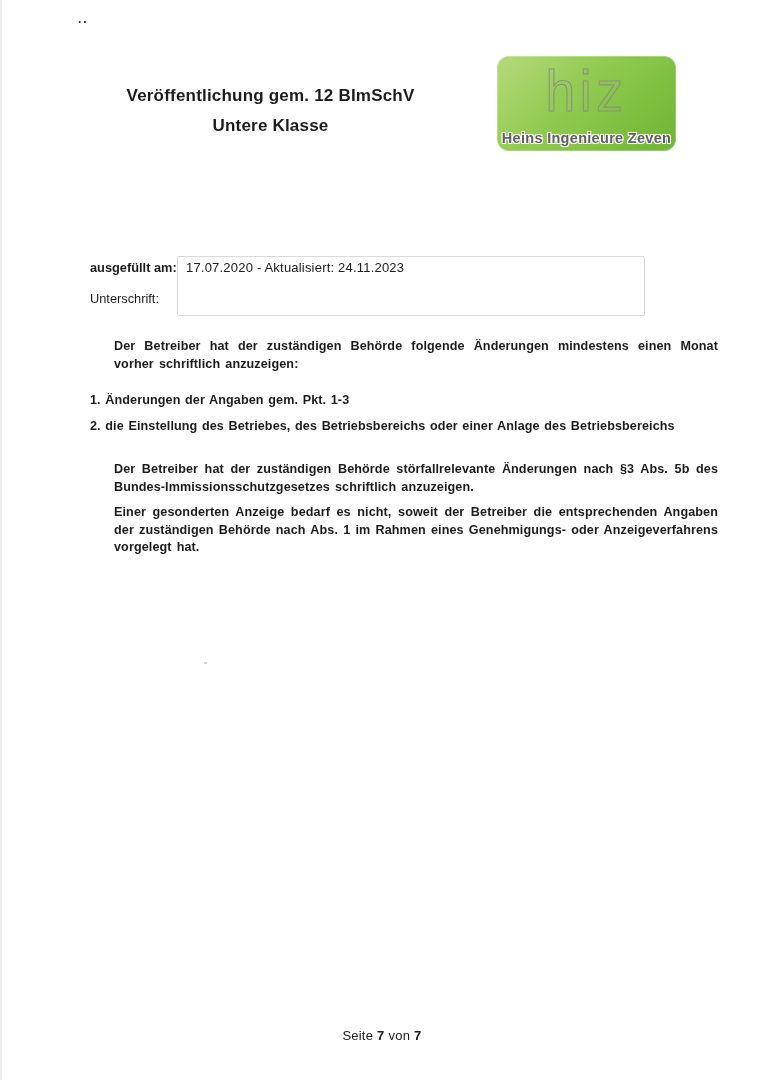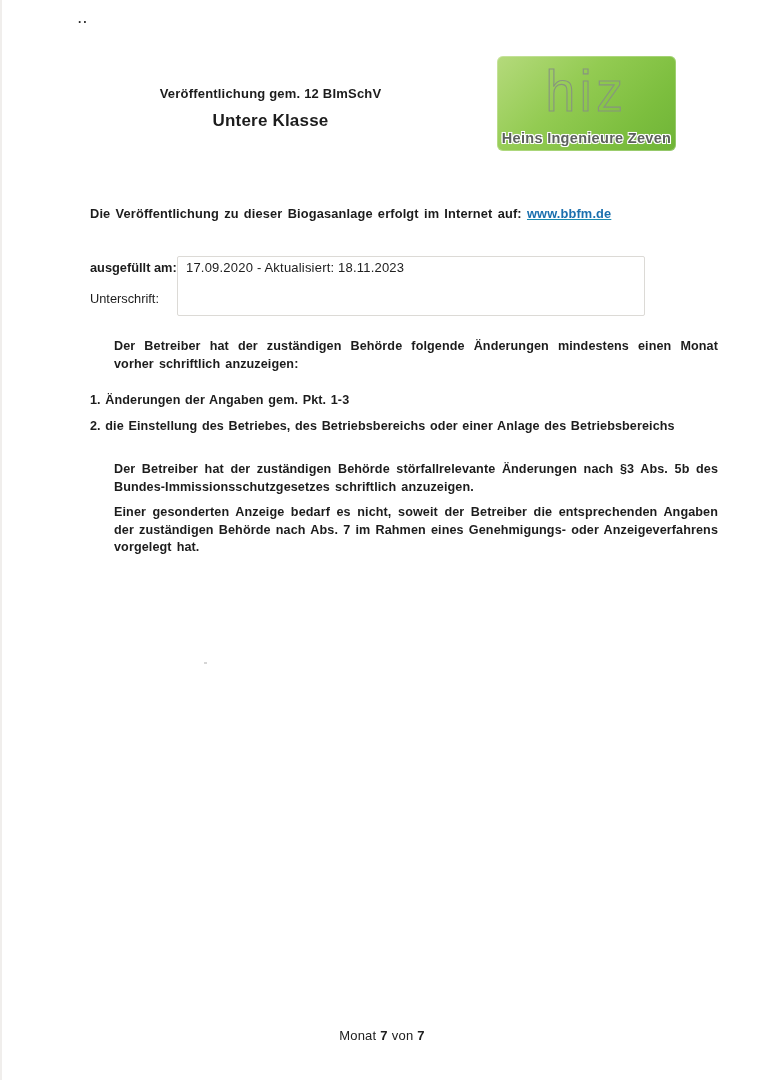--- a/index.html
+++ b/index.html
@@ -29,33 +29,33 @@
   .artifact-mark {
     position: absolute; left: 78px; top: 12px;
     font-size: 12px; font-weight: bold; letter-spacing: 2px; color: #2a2a2a;
   }
   
   .title-block {
     position: absolute; left: 98px; top: 86px; width: 345px;
     text-align: center;
   }
   .title-line1 {
-    font-size: 13px; font-weight: bold; white-space: nowrap;
+    font-size: 17px; font-weight: bold; white-space: nowrap;
     letter-spacing: .2px;
   }
   .title-line2 {
     font-size: 17px; font-weight: bold; margin-top: 10px;
     letter-spacing: .2px;
   }
   
   .logo {
     position: absolute; left: 497px; top: 56px;
     width: 179px; height: 95px;
     background: linear-gradient(135deg, #b5da7c 0%, #93cb52 40%, #7cbe3e 75%, #6fb437 100%);
-    border-radius: 6px;
+    border-radius: 12px;
     box-shadow: inset 0 0 0 1px rgba(255,255,255,.25);
   }
   .logo-acronym {
     position: absolute; left: 0; right: 0; top: 4px;
     text-align: center;
     font-size: 58px; line-height: 62px;
     letter-spacing: 5px;
     color: transparent;
     -webkit-text-stroke: 1.2px #87957f;
     transform: scaleX(.92);
@@ -139,35 +139,34 @@
   <div class="title-block">
     <div class="title-line1">Veröffentlichung gem. 12 BImSchV</div>
     <div class="title-line2">Untere Klasse</div>
   </div>
 
   <div class="logo">
     <div class="logo-acronym">hiz</div>
     <div class="logo-caption">Heins Ingenieure Zeven</div>
   </div>
 
-  <div class="intro-line"><span>Die Veröffentlichung zu dieser Biogasanlage erfolgt im Internet auf: </span><span class="intro-link">www.bbfm.de</span></div>
 
   <div class="field-box"></div>
 
   <div class="filled-label">ausgefüllt am:</div>
-  <div class="filled-value">17.09.2020 - Aktualisiert: 18.11.2023</div>
+  <div class="filled-value">17.07.2020 - Aktualisiert: 24.11.2023</div>
 
   <div class="signature-label">Unterschrift:</div>
 
   <div class="para para-p1">Der Betreiber hat der zuständigen Behörde folgende Änderungen mindestens einen Monat vorher schriftlich anzuzeigen:</div>
 
   <div class="list-item list-item-1">1. Änderungen der Angaben gem. Pkt. 1-3</div>
   <div class="list-item list-item-2">2. die Einstellung des Betriebes, des Betriebsbereichs oder einer Anlage des Betriebsbereichs</div>
 
   <div class="para para-p2">Der Betreiber hat der zuständigen Behörde störfallrelevante Änderungen nach §3 Abs. 5b des Bundes-Immissionsschutzgesetzes schriftlich anzuzeigen.</div>
 
-  <div class="para para-p3">Einer gesonderten Anzeige bedarf es nicht, soweit der Betreiber die entsprechenden Angaben der zuständigen Behörde nach Abs. 7 im Rahmen eines Genehmigungs- oder Anzeigeverfahrens vorgelegt hat.</div>
+  <div class="para para-p3">Einer gesonderten Anzeige bedarf es nicht, soweit der Betreiber die entsprechenden Angaben der zuständigen Behörde nach Abs. 1 im Rahmen eines Genehmigungs- oder Anzeigeverfahrens vorgelegt hat.</div>
 
   <div class="footer">
-    <span>Monat</span><span class="num">7</span><span>von</span><span class="num">7</span>
+    <span>Seite</span><span class="num">7</span><span>von</span><span class="num">7</span>
   </div>
 
 </div>
 
 </body></html>

